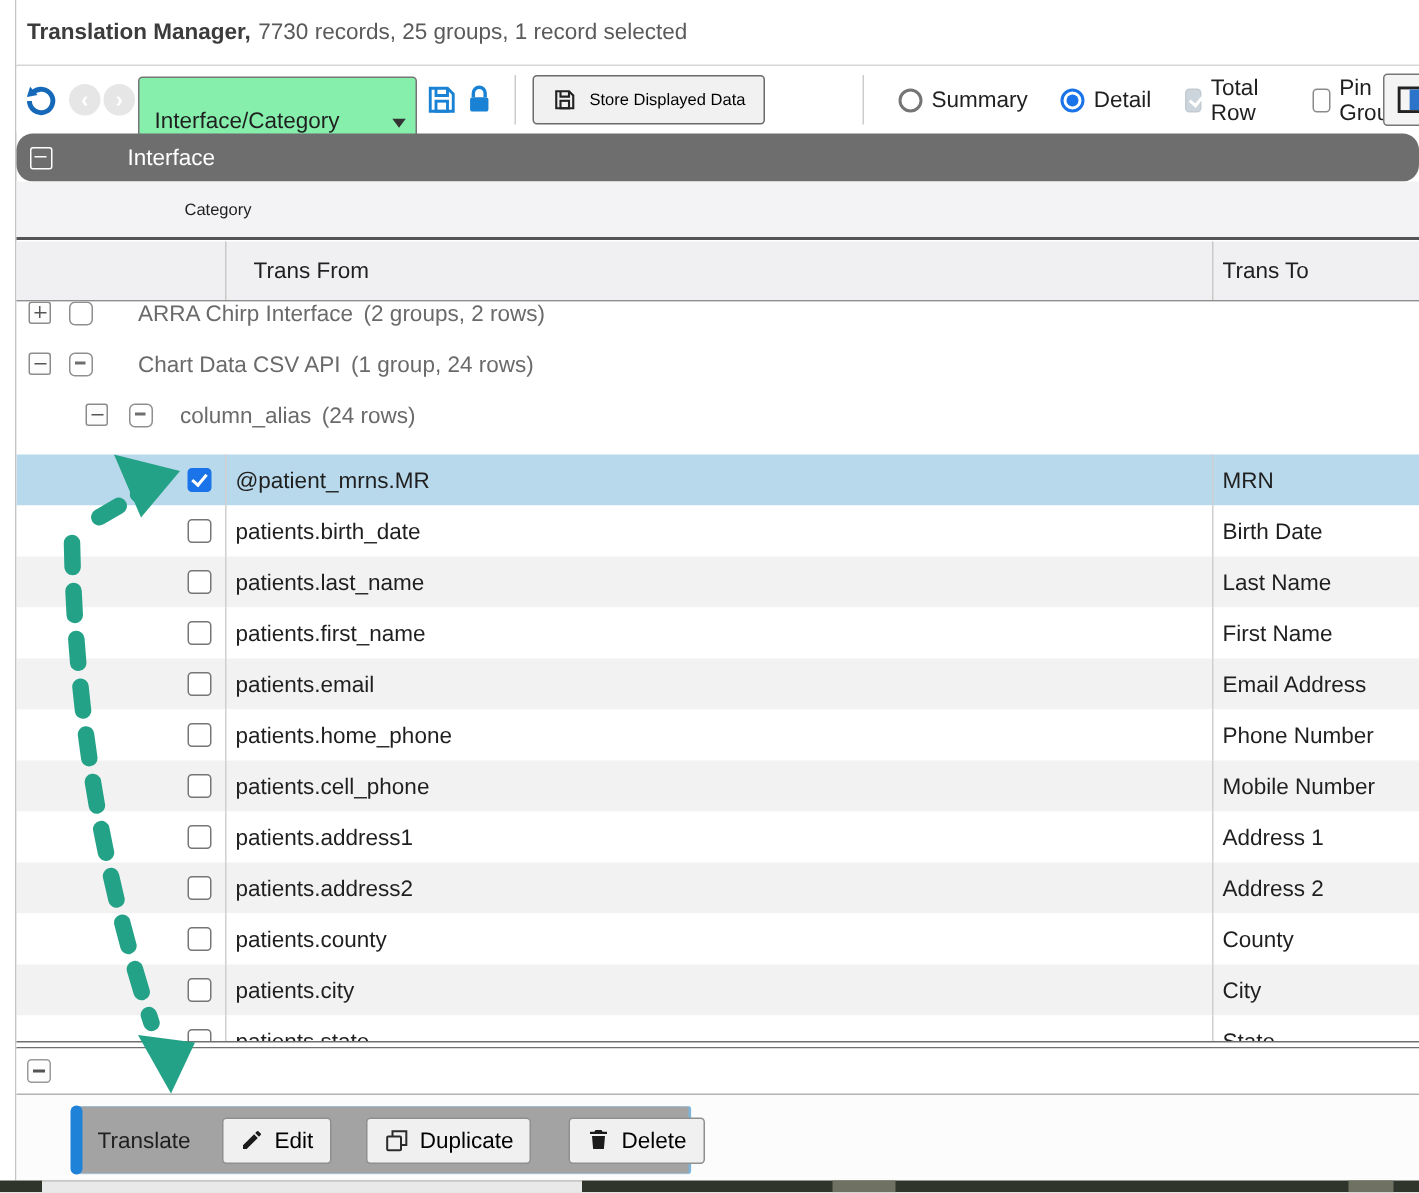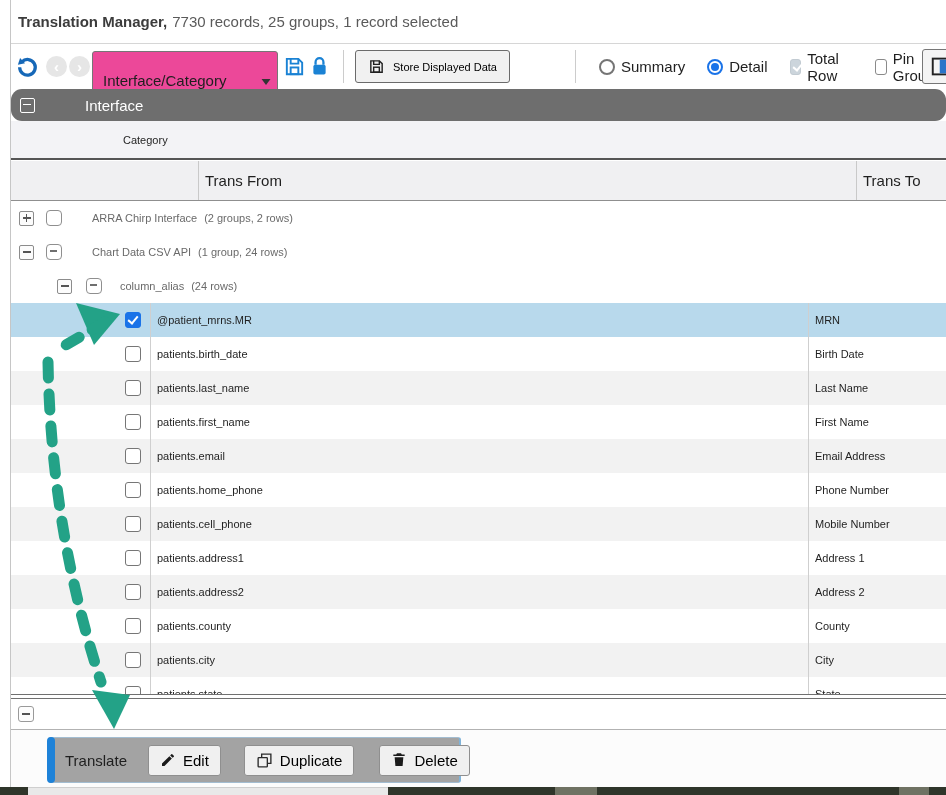--- a/index.html
+++ b/index.html
@@ -16,21 +16,21 @@
   .title-strong{font-weight:bold;font-size:15px;color:#3c3c3c;}
   .title-sub{font-size:15px;color:#5a5a5a;margin-left:5px;}
 
   
   .toolbar{left:11px;right:0;top:45px;height:43px;background:#fff;}
   .tb-sep{position:absolute;top:5px;width:1px;height:33px;background:#cccccc;}
   .icon-btn{position:absolute;display:flex;align-items:center;justify-content:center;cursor:pointer;}
   .circ-btn{width:21px;height:21px;border-radius:50%;background:#e6e6e6;color:#ffffff;
             font-size:15px;font-weight:bold;line-height:0;}
   .select-box{position:absolute;left:81px;top:6px;width:186px;height:43px;border:1px solid #767676;
-              border-radius:3px;background:#ec4899;display:flex;align-items:center;
+              border-radius:3px;background:#86efac;display:flex;align-items:center;
               padding:16px 8px 0 10px;box-sizing:border-box;font-size:15px;justify-content:space-between;}
   .select-chevron{font-size:12px;color:#333;transform:scaleX(1.5);}
   .store-btn{position:absolute;left:344px;top:5px;height:33px;border:1px solid #6b6b6b;border-radius:3px;
              background:#f1f1f1;display:flex;align-items:center;gap:8px;padding:0 12px;font-size:11px;
              cursor:pointer;}
   .view-options{position:absolute;left:588px;top:0;height:43px;display:flex;align-items:center;gap:22px;}
   .opt{display:flex;align-items:center;gap:6px;font-size:15px;}
   .radio{width:16px;height:16px;border-radius:50%;border:2px solid #757575;box-sizing:border-box;background:#fff;}
   .radio.sel{border-color:var(--accent-blue);position:relative;}
   .radio.sel::after{content:"";position:absolute;left:2px;top:2px;width:8px;height:8px;border-radius:50%;
@@ -50,26 +50,26 @@
   .band-minus::after{content:"";position:absolute;left:2px;top:5px;width:8px;height:1.6px;background:#fff;}
   .band-interface .lbl{margin-left:50px;}
   .band-category{left:11px;right:0;top:121px;height:39px;background:#f3f3f6;border-bottom:2px solid #555;
                  display:flex;align-items:center;font-size:11px;box-sizing:border-box;}
   .band-category .lbl{margin-left:112px;color:#1f1f1f;}
 
   
   .colhead{left:11px;right:0;top:161px;height:40px;background:#f0f0f2;border-bottom:1px solid #8f8f8f;
            display:flex;box-sizing:border-box;font-size:15px;}
   .colhead .c0{width:139px;}
-  .colhead .c1{width:658px;border-left:1px solid #c9c9c9;display:flex;align-items:center;padding-left:6px;box-sizing:border-box;margin-left:48px;}
+  .colhead .c1{width:658px;border-left:1px solid #c9c9c9;display:flex;align-items:center;padding-left:18px;box-sizing:border-box;}
   .colhead .c2{flex:1;border-left:1px solid #c9c9c9;display:flex;align-items:center;padding-left:6px;box-sizing:border-box;}
 
   
   .rows{left:11px;right:0;top:201px;height:493px;overflow:hidden;}
-  .row{height:34px;display:flex;align-items:center;font-size:11px;background:#fff;}
+  .row{height:34px;display:flex;font-size:15px;background:#fff;}
   .row.shade{background:#f2f2f2;}
   .row.selected{background:var(--selected-row);}
   .group-row{color:#6a6a6a;}
   .expander{width:15px;height:15px;border:1px solid #8c8c8c;border-radius:2px;background:#fcfcfc;
             box-sizing:border-box;position:relative;cursor:pointer;flex:0 0 auto;}
   .expander::after{content:"";position:absolute;left:2.5px;top:5.5px;width:8px;height:1.5px;background:#555;}
   .expander.plus::before{content:"";position:absolute;left:5.8px;top:2.3px;width:1.5px;height:8px;background:#555;}
   .gcb{width:16px;height:16px;border:1.6px solid #8f8f8f;border-radius:4px;background:#fff;
        box-sizing:border-box;position:relative;cursor:pointer;flex:0 0 auto;}
   .gcb.indet::after{content:"";position:absolute;left:2.8px;top:5.2px;width:7px;height:2px;background:#6f6f6f;}

